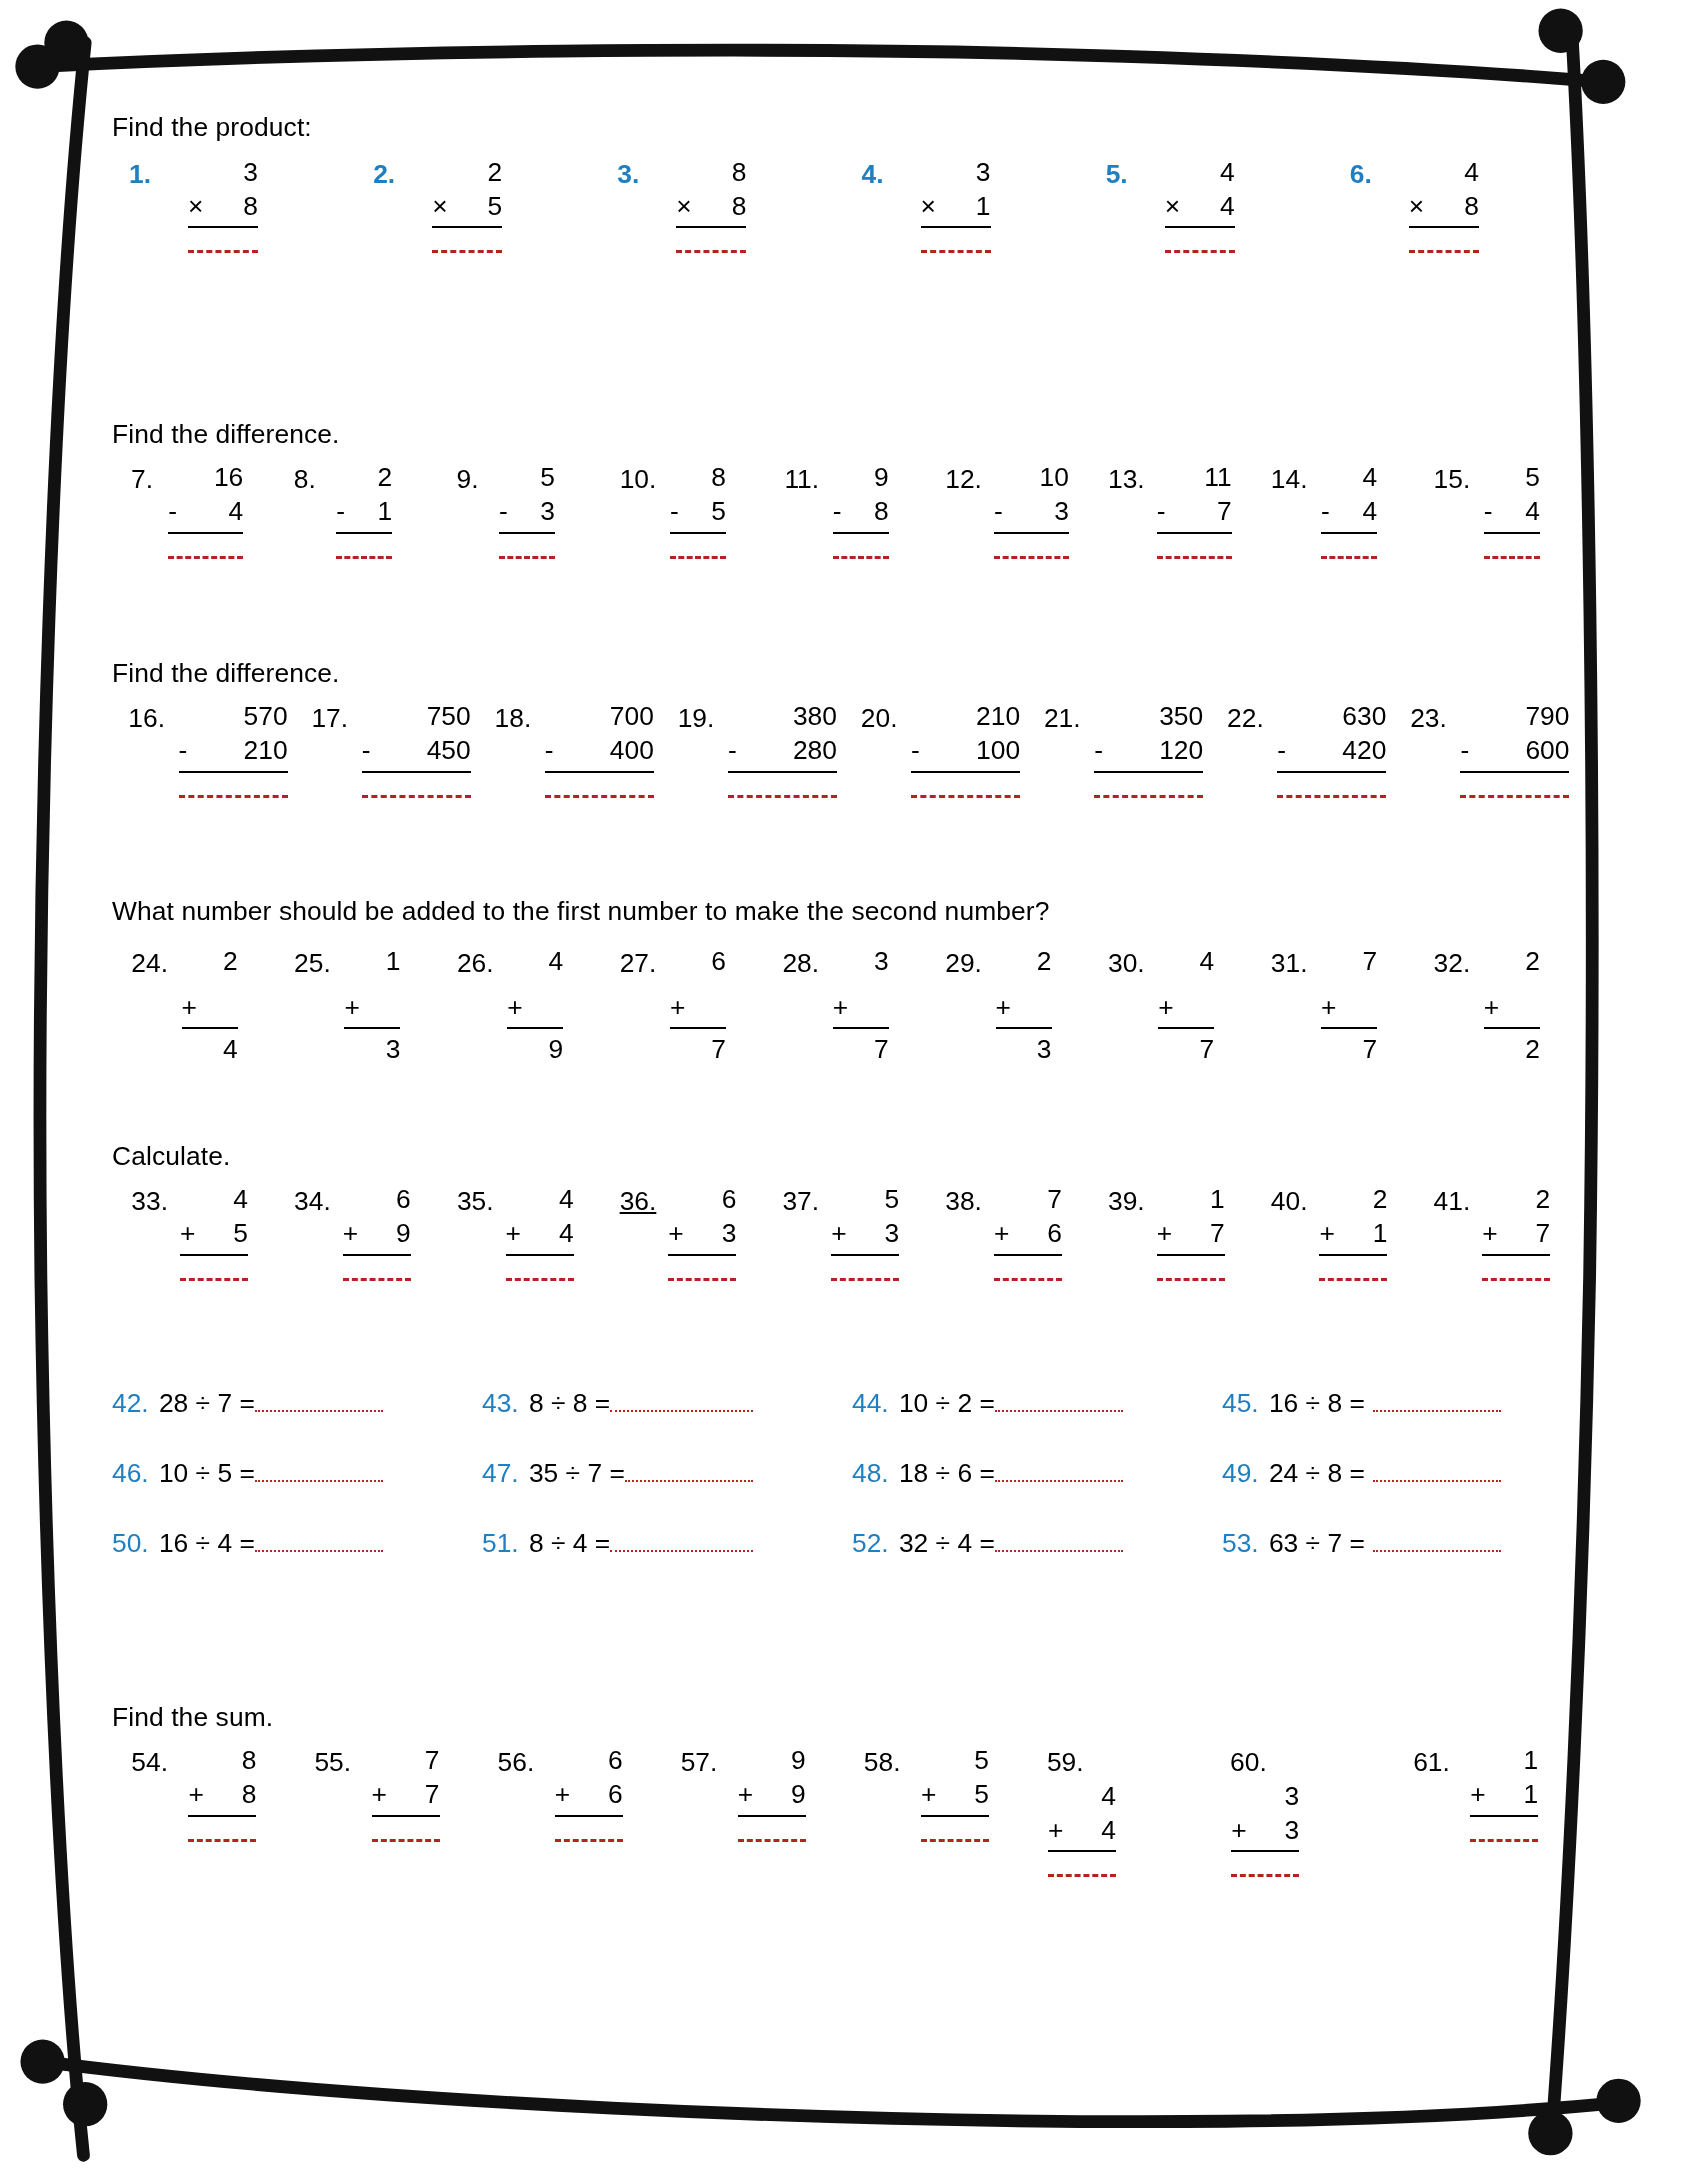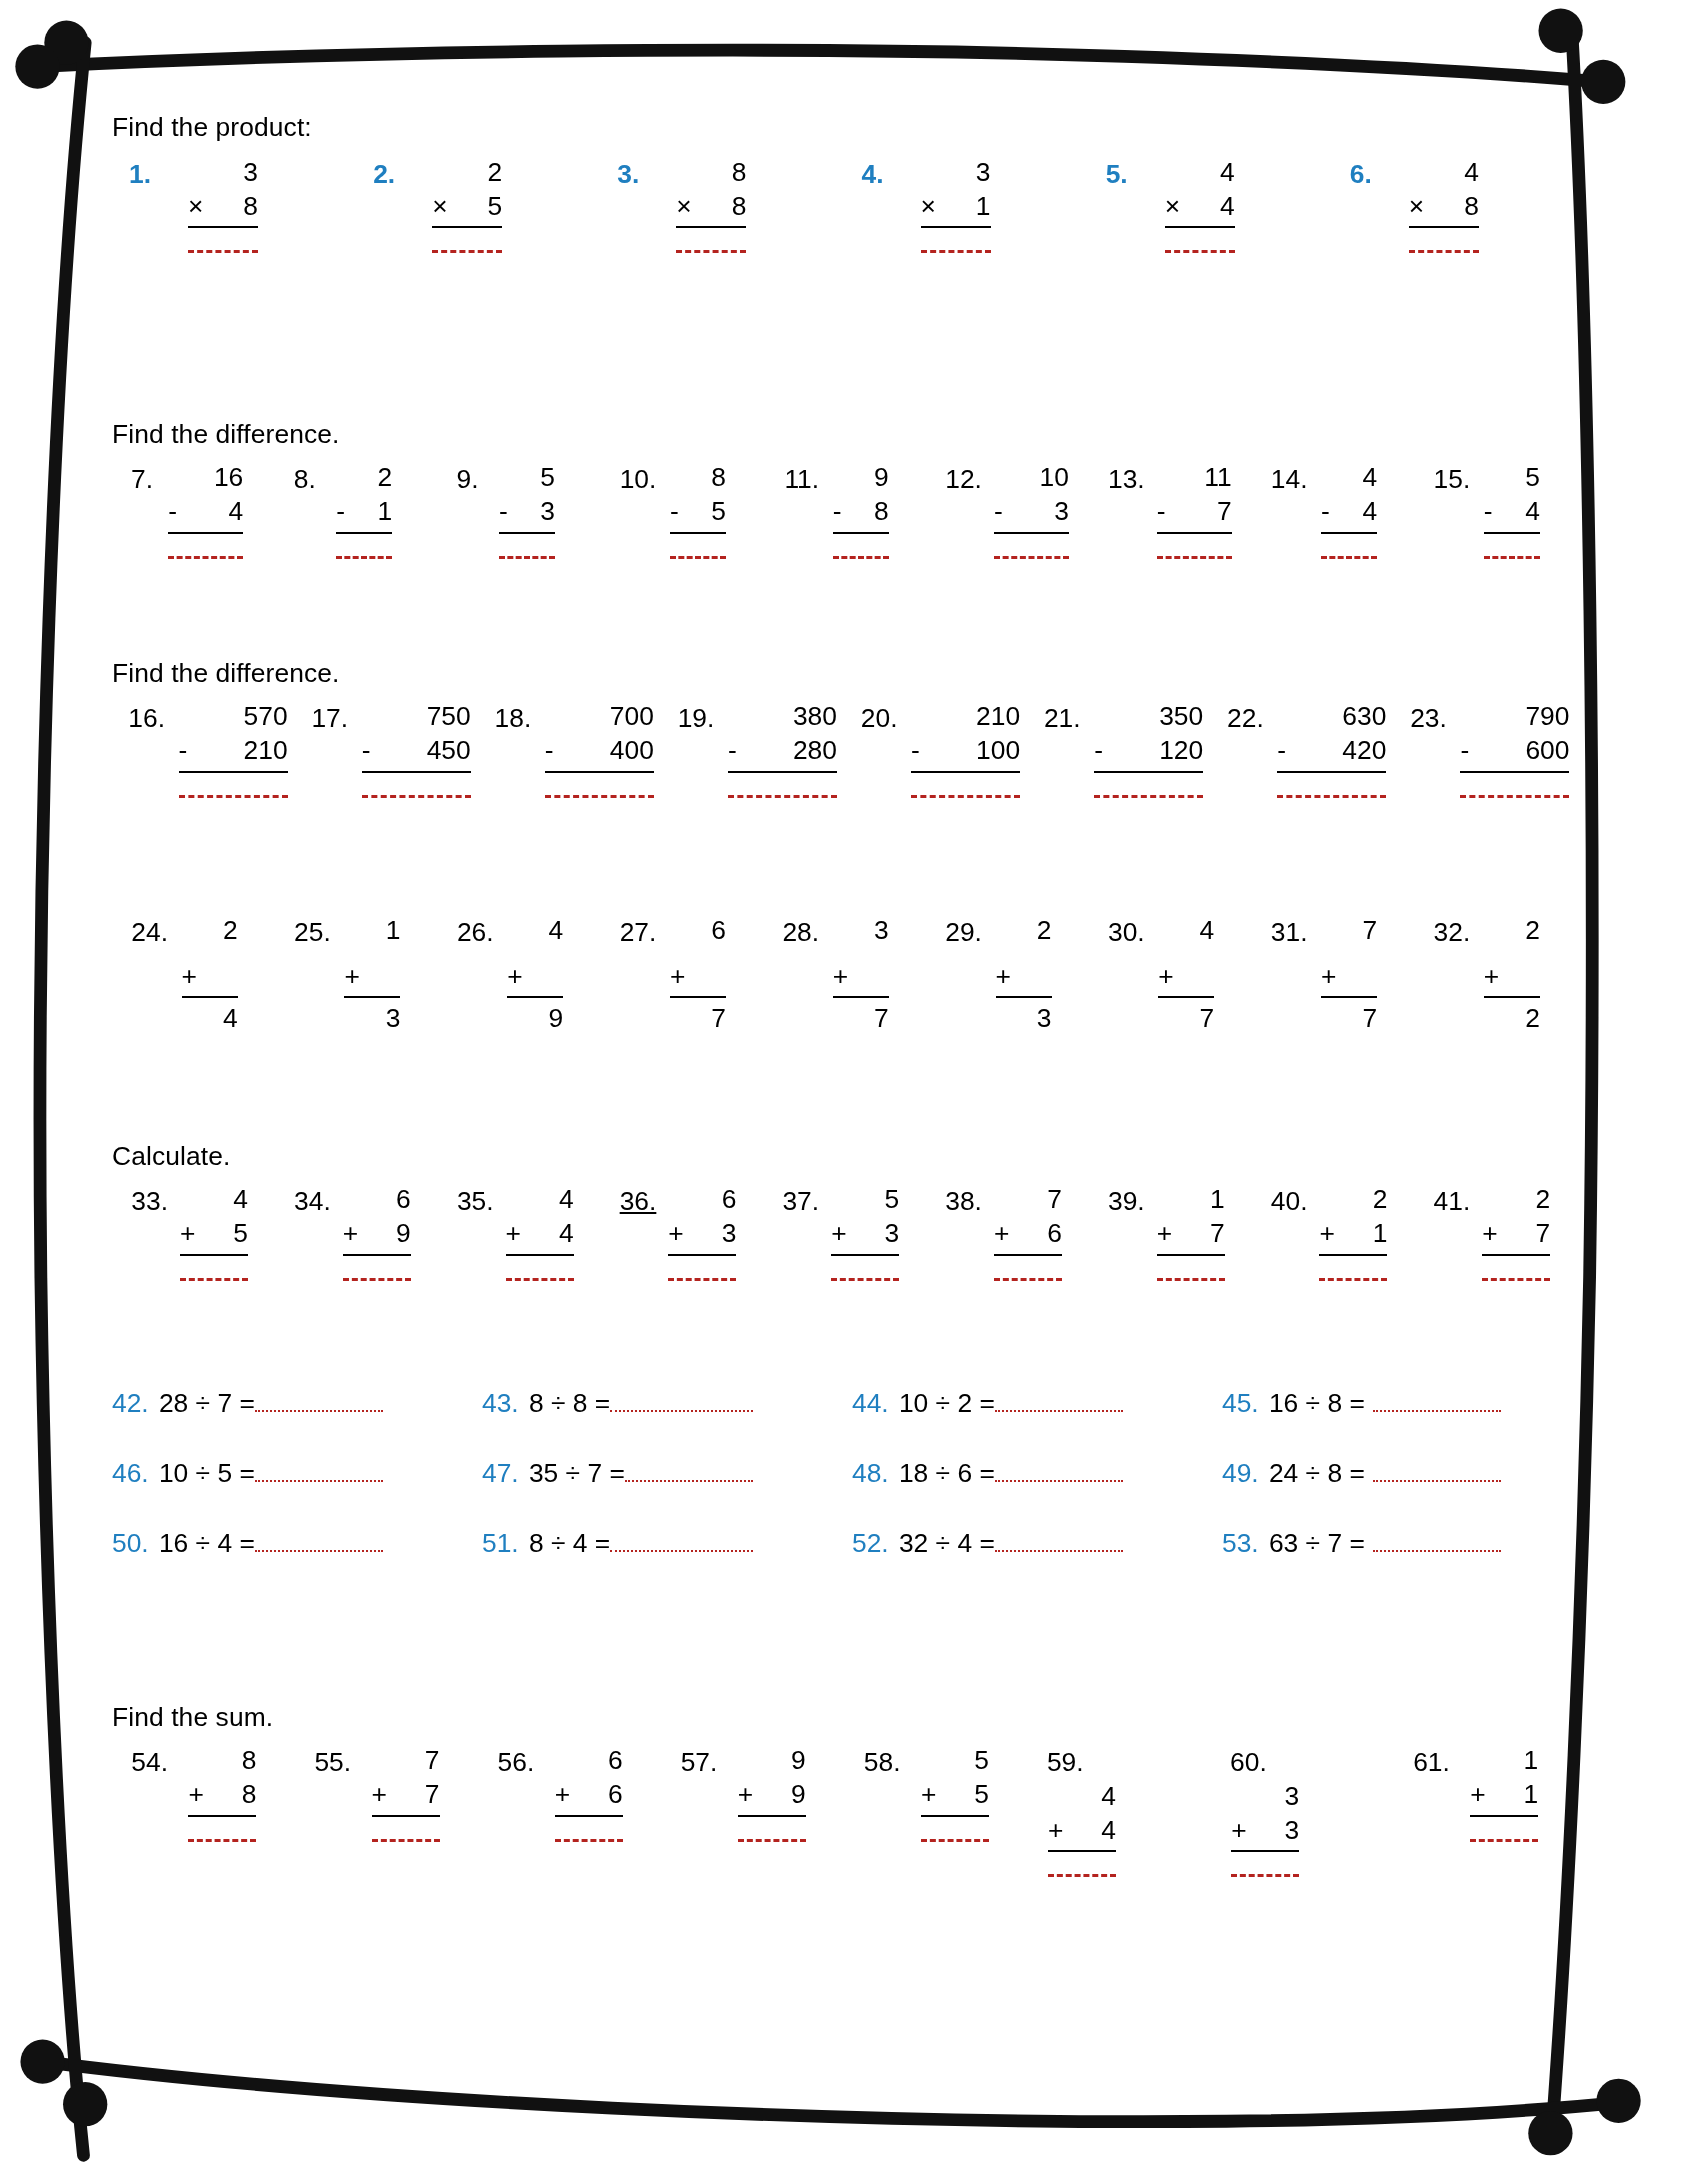--- a/index.html
+++ b/index.html
@@ -468,20 +468,21 @@
           </div>
           <div class="vrule"></div>
           <div class="vanswer"></div>
         </div>
       </div>
 
     </div>
   </div>
 
   <div class="section" style="top:896px;">
+    <div class="section-title">What number should be added to the first number to make the second number?</div>
     <div class="vrow" style="margin-top:17px;">
 
       <div class="vprob" style="width:165px;">
         <div class="vnum" style="width:56px;">24.</div>
         <div class="vstack" style="width:56px;margin-left:13.6px;">
           <div class="vtop">2</div>
           <div class="vop-row" style="margin-top:12px;">
             <span>+</span>
             <span>&nbsp;</span>
           </div>

